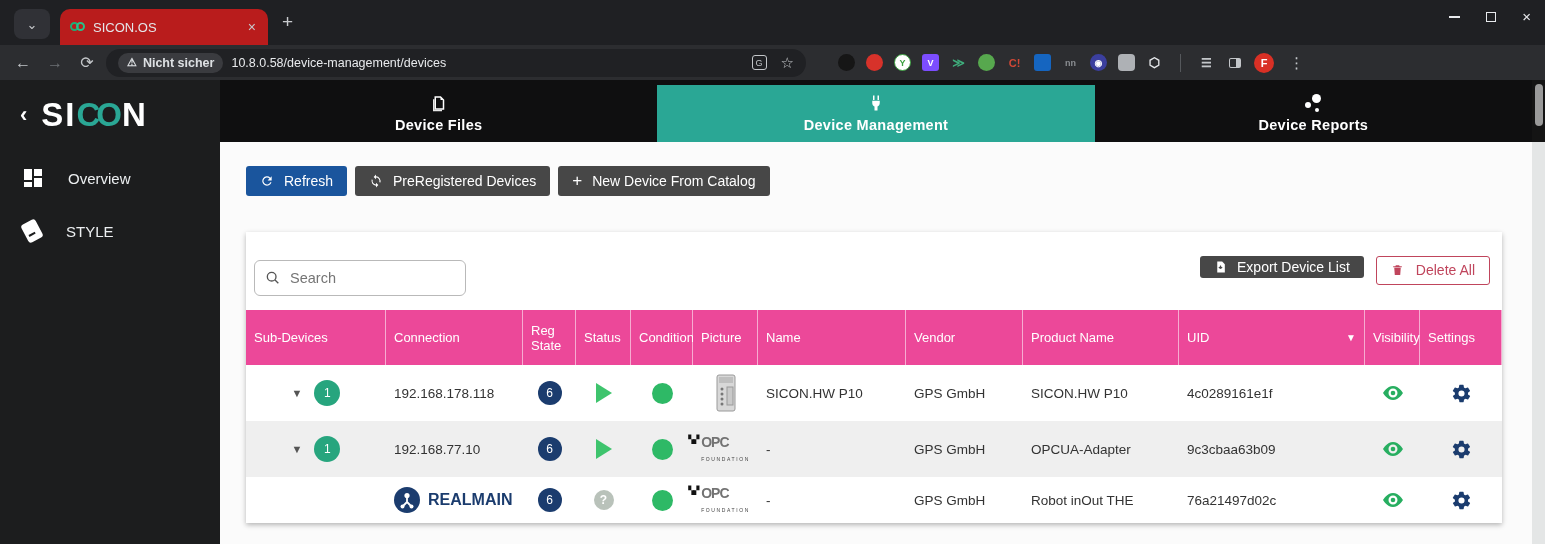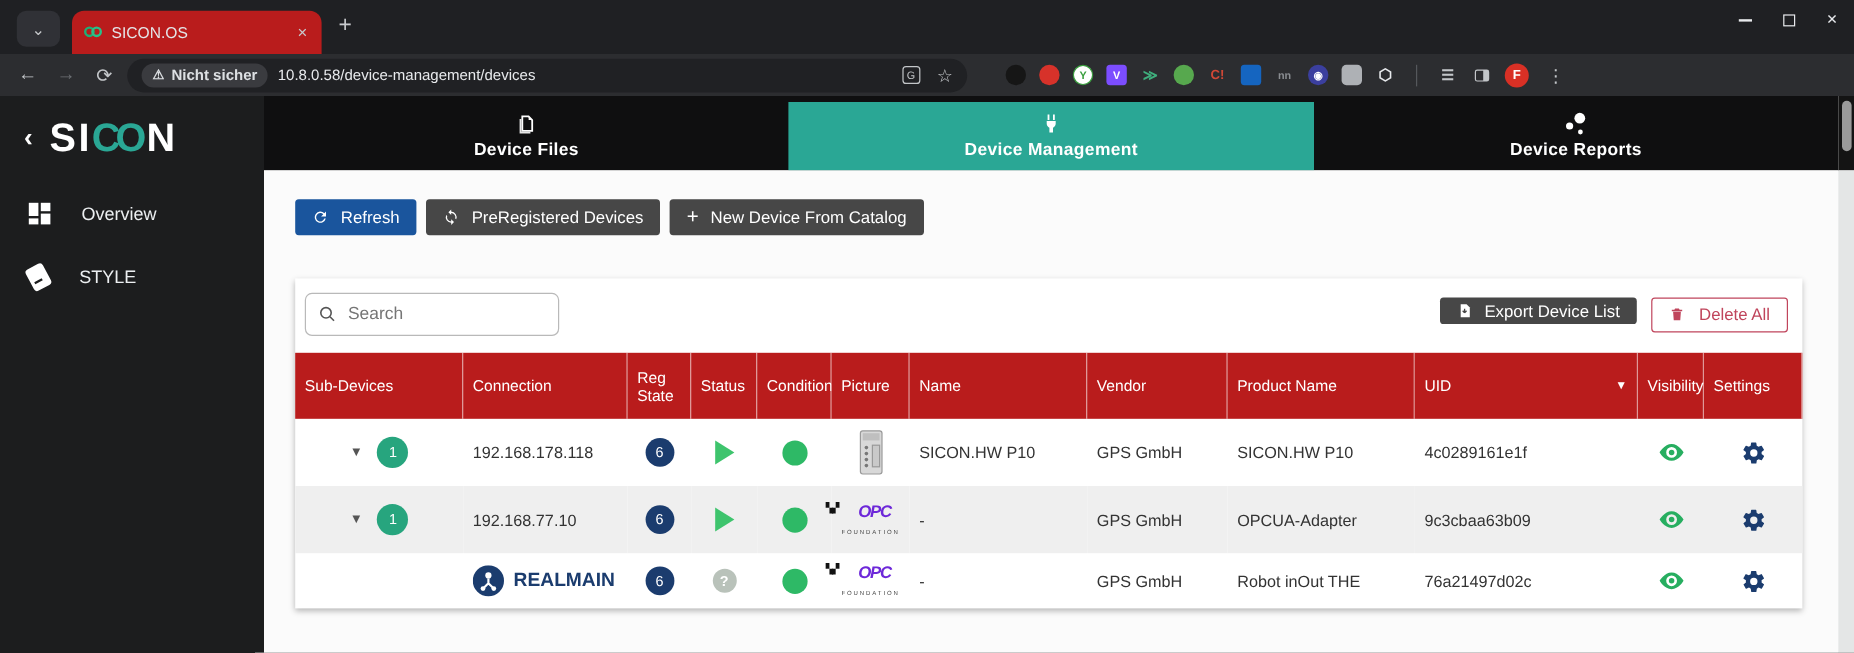--- a/index.html
+++ b/index.html
@@ -70,43 +70,43 @@
   .dots-ic u:nth-child(3){ width:4px; height:4px; right:3px; bottom:0; }
 
   .content { flex:1; background:#fbfbfb; overflow:hidden; }
   .btnrow { display:flex; gap:8px; margin:24px 0 0 26px; }
   .btn { height:30px; display:flex; align-items:center; gap:10px; padding:0 14px; border-radius:3px; color:#fff; font-size:14px; }
   .btn.blue { background:#1a559d; }
   .btn.dark { background:#474747; }
 
   .card { margin:36px 30px 0 26px; background:#fff; box-shadow:0 2px 5px rgba(0,0,0,.28); }
   .cardbar { display:flex; align-items:center; padding:12px 12px 14px 8px; }
-  .searchbox { width:212px; height:36px; border:1px solid #b9b9b9; border-radius:6px; display:flex; align-items:center; gap:9px; padding:0 10px; background:#fff; }
+  .searchbox { width:212px; height:36px; border:1px solid #b9b9b9; border-radius:6px; display:flex; align-items:center; gap:9px; padding:0 10px; background:#fff;margin-top:16px; }
   .searchbox input { border:none; outline:none; font-size:14.5px; width:150px; color:#333; font-family:"Liberation Sans", sans-serif; background:transparent; }
   .cardbar .right { margin-left:auto; display:flex; gap:12px; }
   .btn.export { background:#474747; height:22px; }
   .btn.deleteall { background:#fff; border:1px solid #c0455c; color:#c0455c; height:29px;gap:12px; }
 
   
   .tbl { display:grid; grid-template-columns:140px 137px 53px 55px 62px 65px 148px 117px 156px 1fr 55px 82px; }
-  .th { background:#b91c1c; color:#fff; font-size:13px; padding:9px 8px; min-height:55px; display:flex; align-items:center; border-right:1px solid rgba(255,255,255,.55); position:relative; }
+  .th { background:#ec4899; color:#fff; font-size:13px; padding:9px 8px; min-height:55px; display:flex; align-items:center; border-right:1px solid rgba(255,255,255,.55); position:relative; }
   .th:last-child { border-right:none; }
   .th .sort { margin-left:auto; font-size:10px; }
   .td { min-height:56px; display:flex; align-items:center; font-size:13.5px; color:#333; padding:4px 8px; }
   .td.center { justify-content:center; }
   .r2 { background:#efefef; }
   .r3 { min-height:46px; }
   .caret { color:#555; font-size:11px; margin-right:12px; }
   .cbadge { width:26px; height:26px; border-radius:50%; background:#27a57e; color:#fff; font-size:12px; display:flex; align-items:center; justify-content:center; }
   .regbadge { width:24px; height:24px; border-radius:50%; background:#1b3c6e; color:#fff; font-size:12px; display:flex; align-items:center; justify-content:center; }
   .playtri { width:0; height:0; border-left:16px solid #3ec46d; border-top:10px solid transparent; border-bottom:10px solid transparent; }
   .dot-ok { width:21px; height:21px; border-radius:50%; background:#2eb966; }
   .qmark { width:20px; height:20px; border-radius:50%; background:#b9c2ba; color:#fff; font-size:12px; font-weight:bold; display:flex; align-items:center; justify-content:center; }
   .opclogo { text-align:left; line-height:1; position:relative; }
-  .opclogo .big { font-size:14px; font-weight:bold; font-style:italic; color:#6d28d9; letter-spacing:-1px;margin-left:14px; }
+  .opclogo .big { font-size:14px; font-weight:bold; color:#737373; letter-spacing:-1px; }
   .opclogo .swoosh { position:absolute; left:-13px; top:1px; color:#111; font-size:8px; letter-spacing:-1px; }
   .opclogo .sub { font-size:5px; letter-spacing:1.6px; color:#444; }
   .realmain { display:flex; align-items:center; gap:8px; font-weight:bold; color:#1b3c6e; font-size:16px; }
   .eyebtn, .gearbtn { display:flex; align-items:center; justify-content:center; width:100%; }
 
   .v-scrollbar { position:absolute; right:0; top:0; bottom:0; width:13px; display:flex; flex-direction:column; }
   .sb-top { height:62px; background:#141414; display:flex; justify-content:center; }
   .sb-thumb { width:8px; height:42px; background:#9a9a9a; border-radius:4px; margin-top:4px; }
   .sb-rest { flex:1; background:#e4e6e6; }
 </style>

